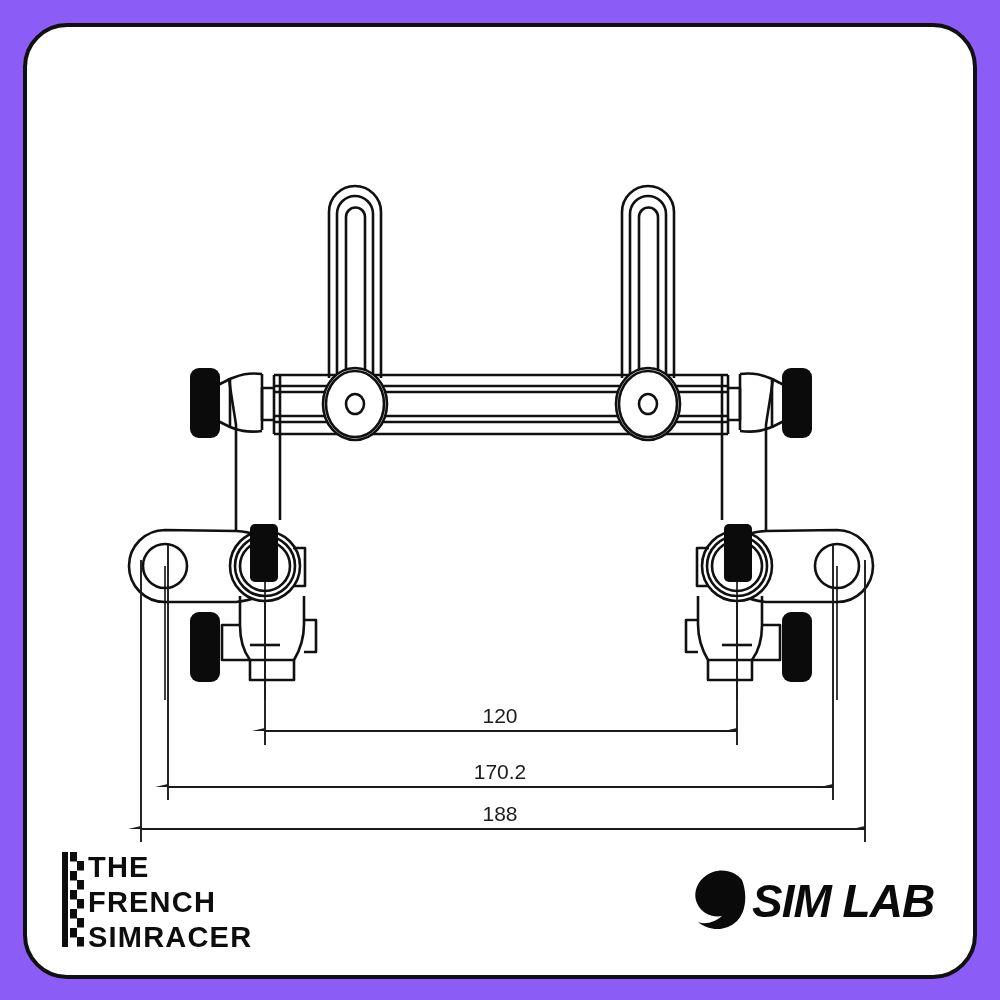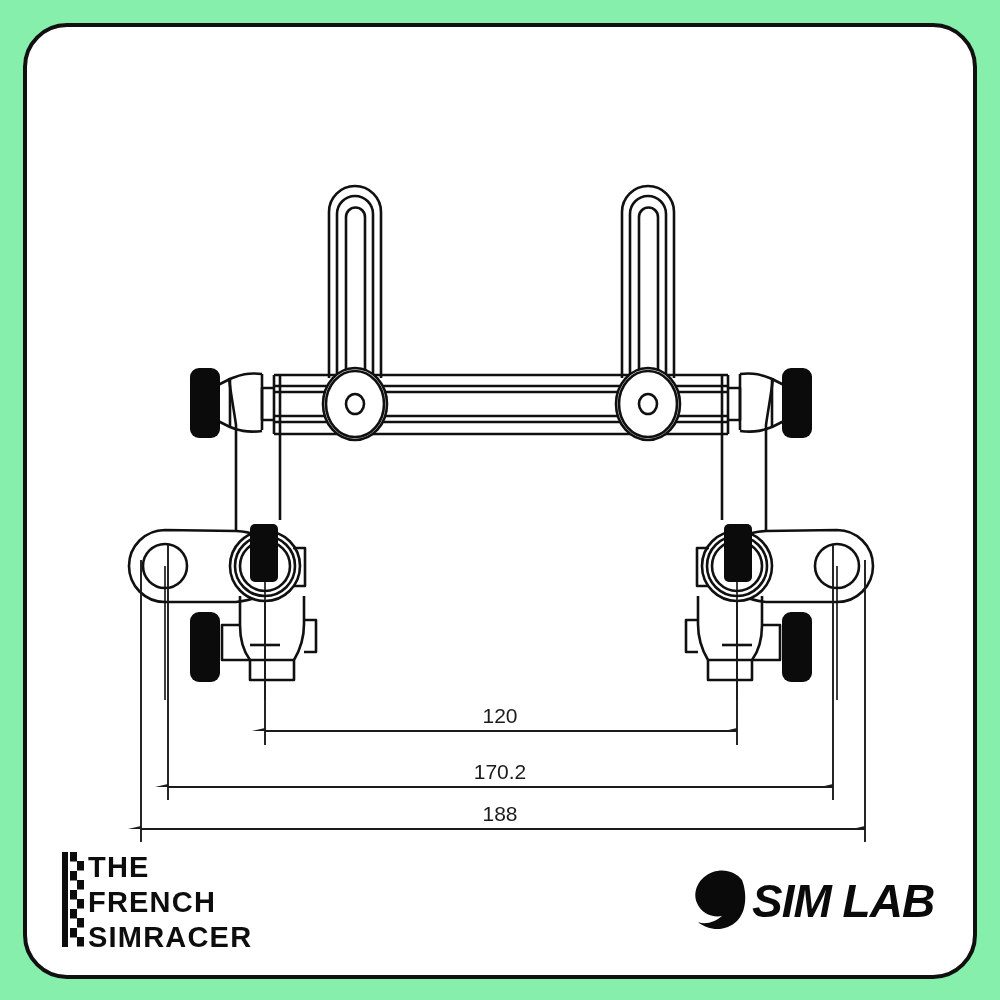--- a/index.html
+++ b/index.html
@@ -8,21 +8,21 @@
     padding: 0;
     background: #ffffff;
   }
   body {
     font-family: "Liberation Sans", sans-serif;
   }
   #page {
     position: relative;
     width: 1000px;
     height: 1000px;
-    background: #86efac;
+    background: #8b5cf6;
     overflow: hidden;
   }
   #drawing-svg {
     position: absolute;
     left: 0;
     top: 0;
     width: 1000px;
     height: 1000px;
   }
   .dim-text {

